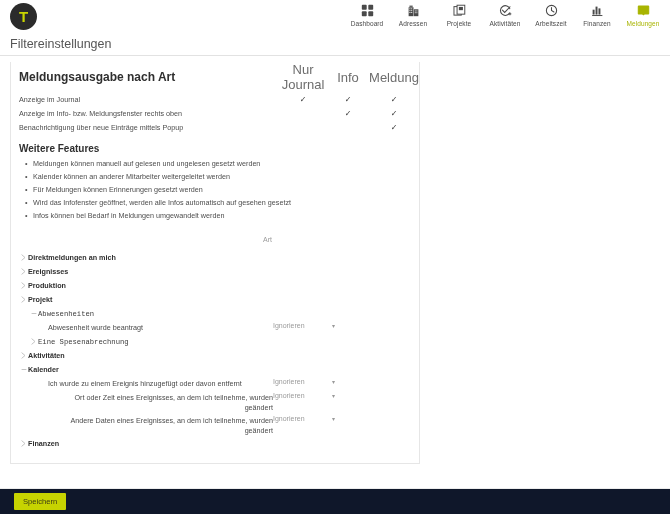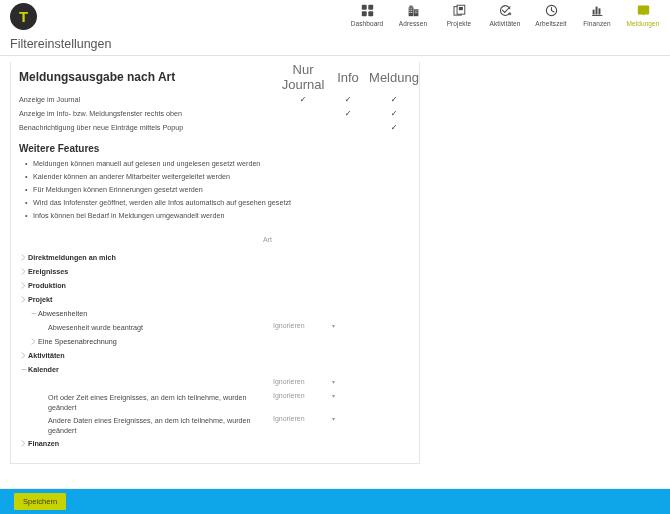--- a/index.html
+++ b/index.html
@@ -155,24 +155,24 @@
   .twisty svg { display: block; }
   .tree-label {
     font-size: 7.2px;
     line-height: 10px;
     color: #3a3a3a;
   }
   .tree-row.lvl0 { padding-left: 8px; }
   .tree-row.lvl1 { padding-left: 18px; }
   .tree-row.lvl2 { padding-left: 28px; }
   .tree-row.lvl0 .tree-label { font-weight: bold; color: #2f2f2f; }
-  .tree-row.lvl1 .tree-label { font-weight: normal; color: #3c3c3c; }
+  .tree-row.lvl1 .tree-label { font-weight: normal; color: #3c3c3c; font-family: Liberation Mono, monospace; }
   .tree-row.lvl2 .tree-label { font-weight: normal; color: #4a4a4a; }
   .tree-row.lvl1 .tree-label-wrap { width: 244px; }
-  .tree-row.lvl2 .tree-label-wrap { width: 234px; }
+  .tree-row.lvl2 .tree-label-wrap { width: 234px; text-align: right; }
 
   .select-cell {
     display: flex; align-items: center;
     padding-top: 2px;
   }
   .pseudo-select {
     display: flex; align-items: center;
     width: 62px;
   }
   .pseudo-select .sel-value {
@@ -181,21 +181,21 @@
   }
   .pseudo-select .sel-caret {
     font-size: 6px; color: #9a9a9a; padding-left: 4px;
   }
 
   
   .footer {
     position: absolute;
     left: 0; bottom: 0;
     width: 670px; height: 26px;
-    background: #0ea5e9;
+    background: #0f172a;
     border-top: 1px solid #ececec;
     display: flex; align-items: center;
   }
   .save-btn {
     margin-left: 14px;
     background: #c7d301;
     border: none;
     color: #3c3c14;
     font-family: "Liberation Sans", sans-serif;
     font-size: 7.6px;
@@ -458,20 +458,21 @@
               <path d="M0.6 3.5H5.4" fill="none" stroke="#bdbdbd" stroke-width="0.9"></path>
             </svg>
         </span>
         <span class="tree-label">Kalender</span>
       </div>
     </div>
 
     <div class="tree-row lvl2">
       <div class="tree-label-wrap">
         <span class="twisty"></span>
+        <span class="tree-label">Ich wurde zu einem Ereignis hinzugefügt oder davon entfernt</span>
       </div>
       <div class="select-cell">
         <div class="pseudo-select">
           <span class="sel-value">Ignorieren</span>
           <span class="sel-caret">▾</span>
         </div>
       </div>
     </div>
 
     <div class="tree-row lvl2">

